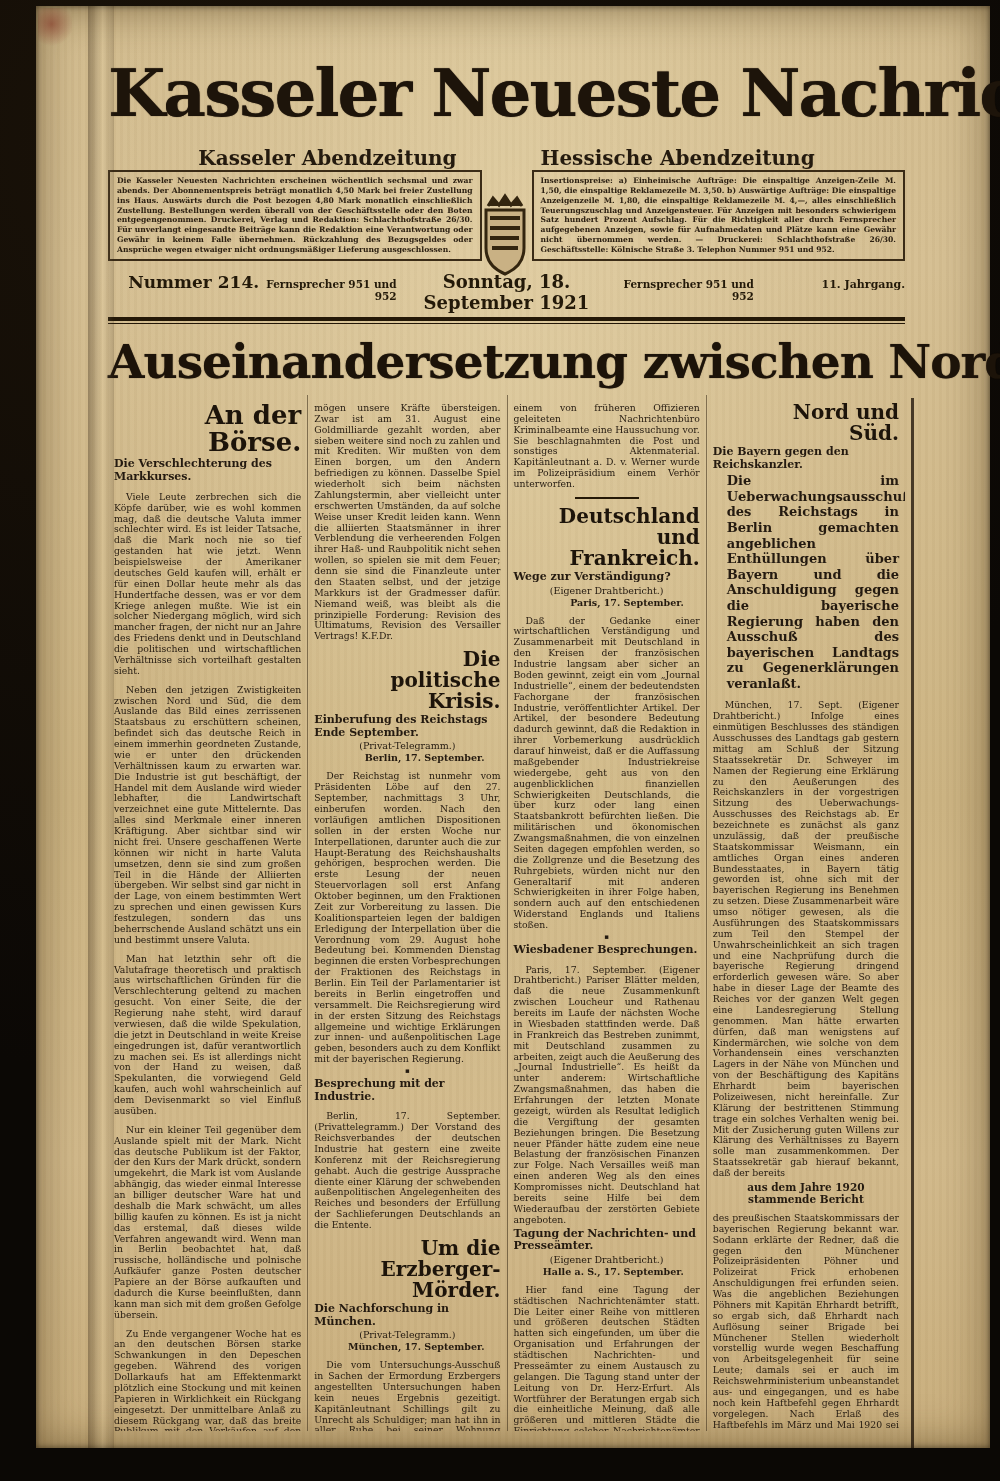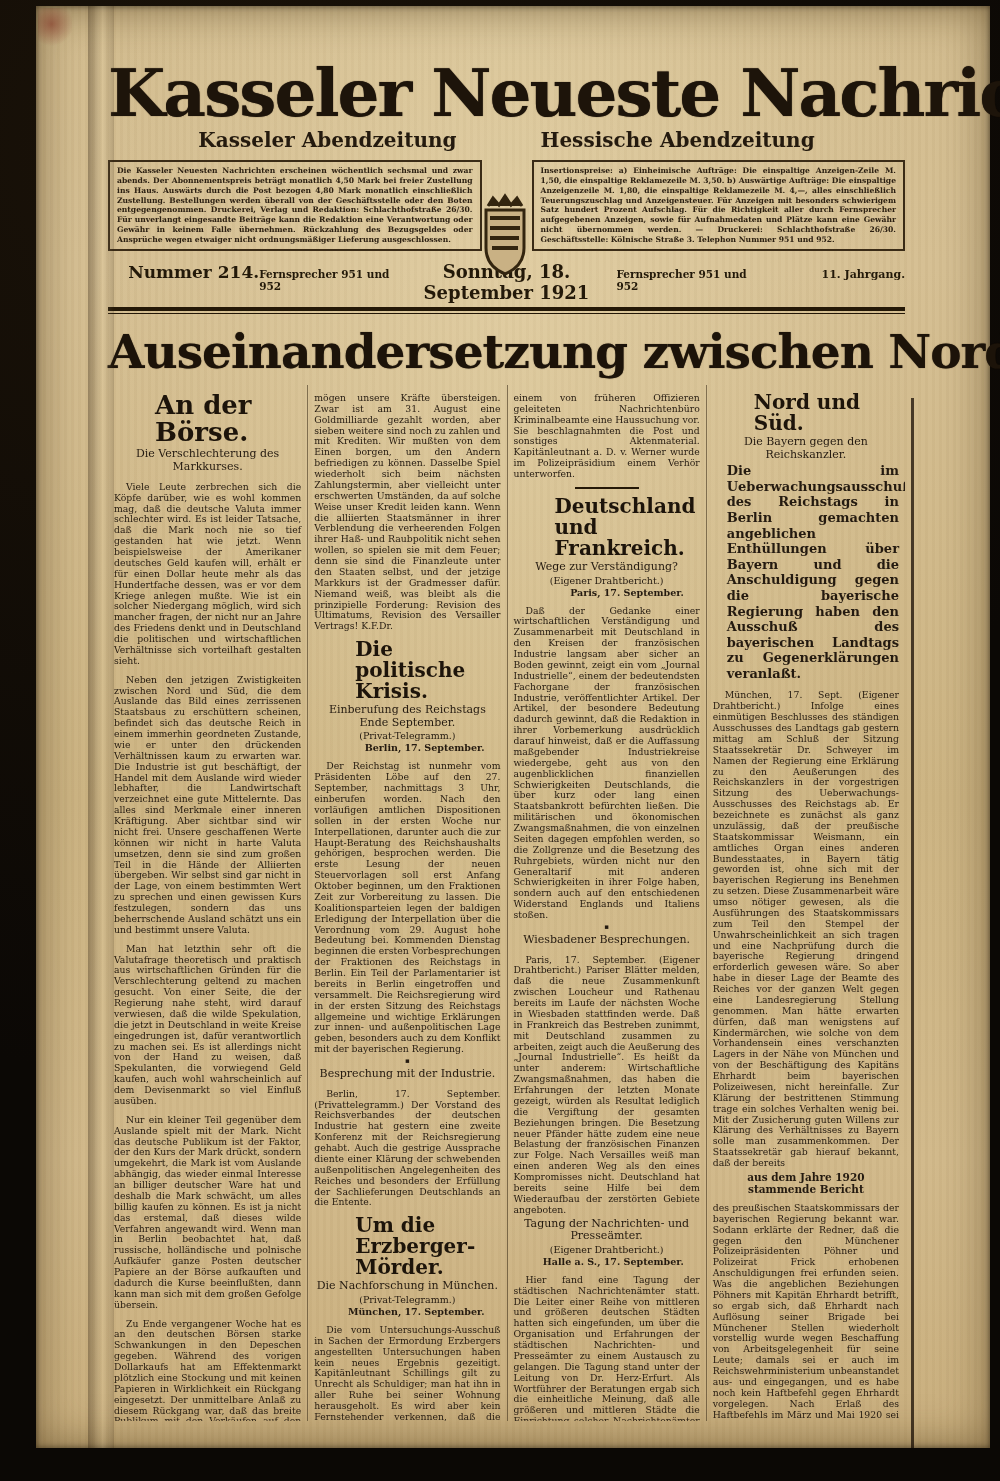--- a/index.html
+++ b/index.html
@@ -25,48 +25,48 @@
     background:linear-gradient(90deg, rgba(40,25,8,.35), rgba(255,240,200,.12) 55%, rgba(40,25,8,.18));}
   .edge-line{position:absolute;top:392px;bottom:0;right:76px;width:3px;background:rgba(25,15,6,.75);}
   .smudge{position:absolute;left:2px;top:2px;width:34px;height:40px;background:
     radial-gradient(circle at 40% 40%, rgba(120,30,20,.5), rgba(0,0,0,0) 70%);}
 
   
   .masthead{margin-top:54px;text-align:center;font-weight:bold;
     font-size:66px;line-height:1.0;letter-spacing:-2px;color:#1d140a;
     text-shadow:0 0 1px rgba(30,18,6,.8);white-space:nowrap;}
   .subtitle-row{display:flex;justify-content:center;align-items:center;gap:84px;
-    margin-top:2px;font-weight:bold;font-size:20px;color:#241a0e;}
-  .boxes-row{display:flex;align-items:center;margin-top:8px;gap:50px;}
+    margin-top:20px;font-weight:bold;font-size:20px;color:#241a0e;}
+  .boxes-row{display:flex;align-items:center;gap:50px;}
   .infobox{flex:1;border:2px solid #3a2b16;padding:4px 7px;
     font-size:7.6px;font-weight:bold;line-height:1.3;text-align:justify;color:#2c2012;}
   .crest{position:absolute;left:calc(50% - 8px);top:186px;transform:translateX(-50%);}
 
   
   .dateline-row{display:flex;align-items:baseline;margin-top:10px;color:#231909;}
   .dl-number{font-weight:bold;font-size:17px;flex:1.1;text-align:right;}
-  .dl-phone{font-size:10.5px;font-weight:bold;flex:1;text-align:left;}
+  .dl-phone{font-size:10.5px;font-weight:bold;flex:1;text-align:right;}
   .dl-date{font-weight:bold;font-size:18px;flex:1.6;text-align:center;}
   .dl-vol{font-weight:bold;font-size:11px;flex:1.1;text-align:right;}
   .thickrule{height:4px;background:#241807;margin-top:4px;}
   .thinrule{height:1px;background:#241807;margin-top:2px;}
 
   
   .headline{margin:14px 0 10px;text-align:center;font-weight:bold;font-size:47px;
     letter-spacing:-1px;line-height:1.0;color:#1c1309;white-space:nowrap;
     text-shadow:0 0 1px rgba(30,18,6,.7);}
 
   
   .columns{display:grid;grid-template-columns:1fr 1fr 1fr 1fr;height:1036px;overflow:hidden;}
   .col{padding:0 6px;overflow:hidden;border-left:1px solid rgba(55,40,20,.55);}
   .col:first-child{border-left:none;}
 
-  .s-head{font-weight:bold;text-align:left;font-size:20px;line-height:1.05;margin:7px 0 2px;color:#1d140a;padding-left:41px;}
+  .s-head{font-weight:bold;text-align:right;font-size:20px;line-height:1.05;margin:7px 0 2px;color:#1d140a;padding-left:41px;}
   .s-head.xl{font-size:26px;}
-  .s-subhead{font-weight:normal;text-align:center;font-size:11px;line-height:1.15;margin:2px 0 1px;}
+  .s-subhead{font-weight:bold;font-size:11px;line-height:1.15;margin:2px 0 1px;}
   .s-subhead2{font-weight:bold;text-align:center;font-size:10.5px;margin:2px 0 0;}
   .s-wire{text-align:center;font-size:9.5px;margin:1px 0;}
   .s-dateline{font-weight:bold;font-size:9.5px;text-align:right;padding-right:16px;margin:1px 0;}
   .s-para{font-size:9.3px;line-height:1.17;text-align:justify;text-indent:12px;margin:8px 0 2px;}
   .s-para.noindent{text-indent:0;}
   .s-lede{font-weight:bold;font-size:13px;line-height:1.2;text-align:justify;padding:1px 0 1px 14px;margin:1px 0;}
   .s-sep{text-align:center;font-size:7px;line-height:1;margin:3px 0;}
   .s-rule{width:64px;border-top:2px solid #241807;margin:7px auto 5px;}
 </style>
 </head>

